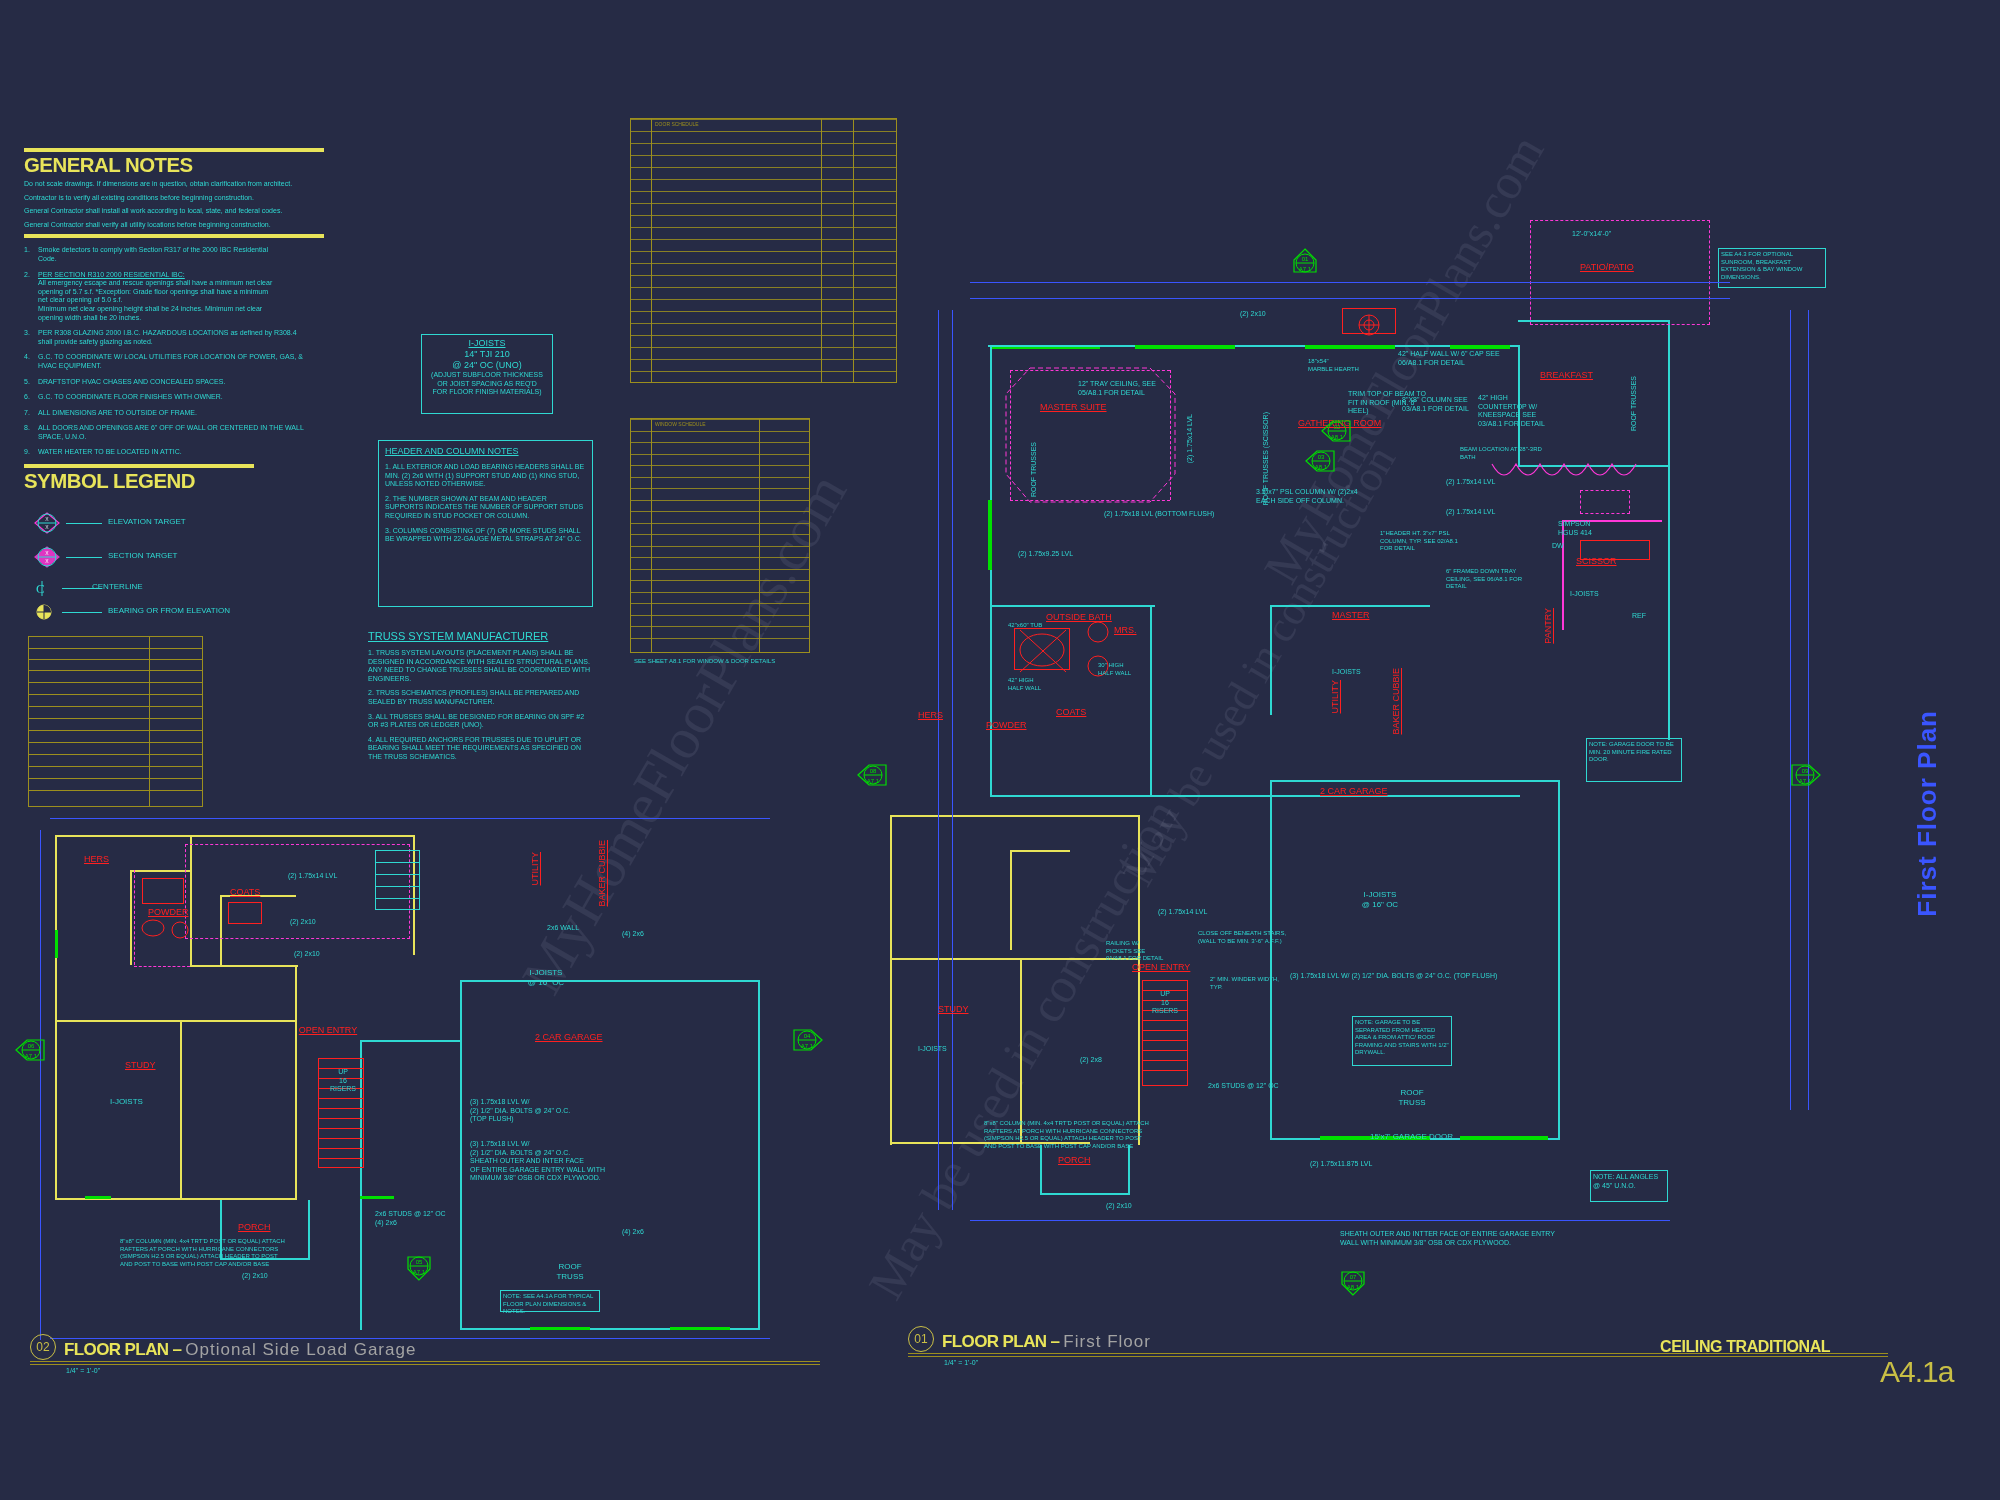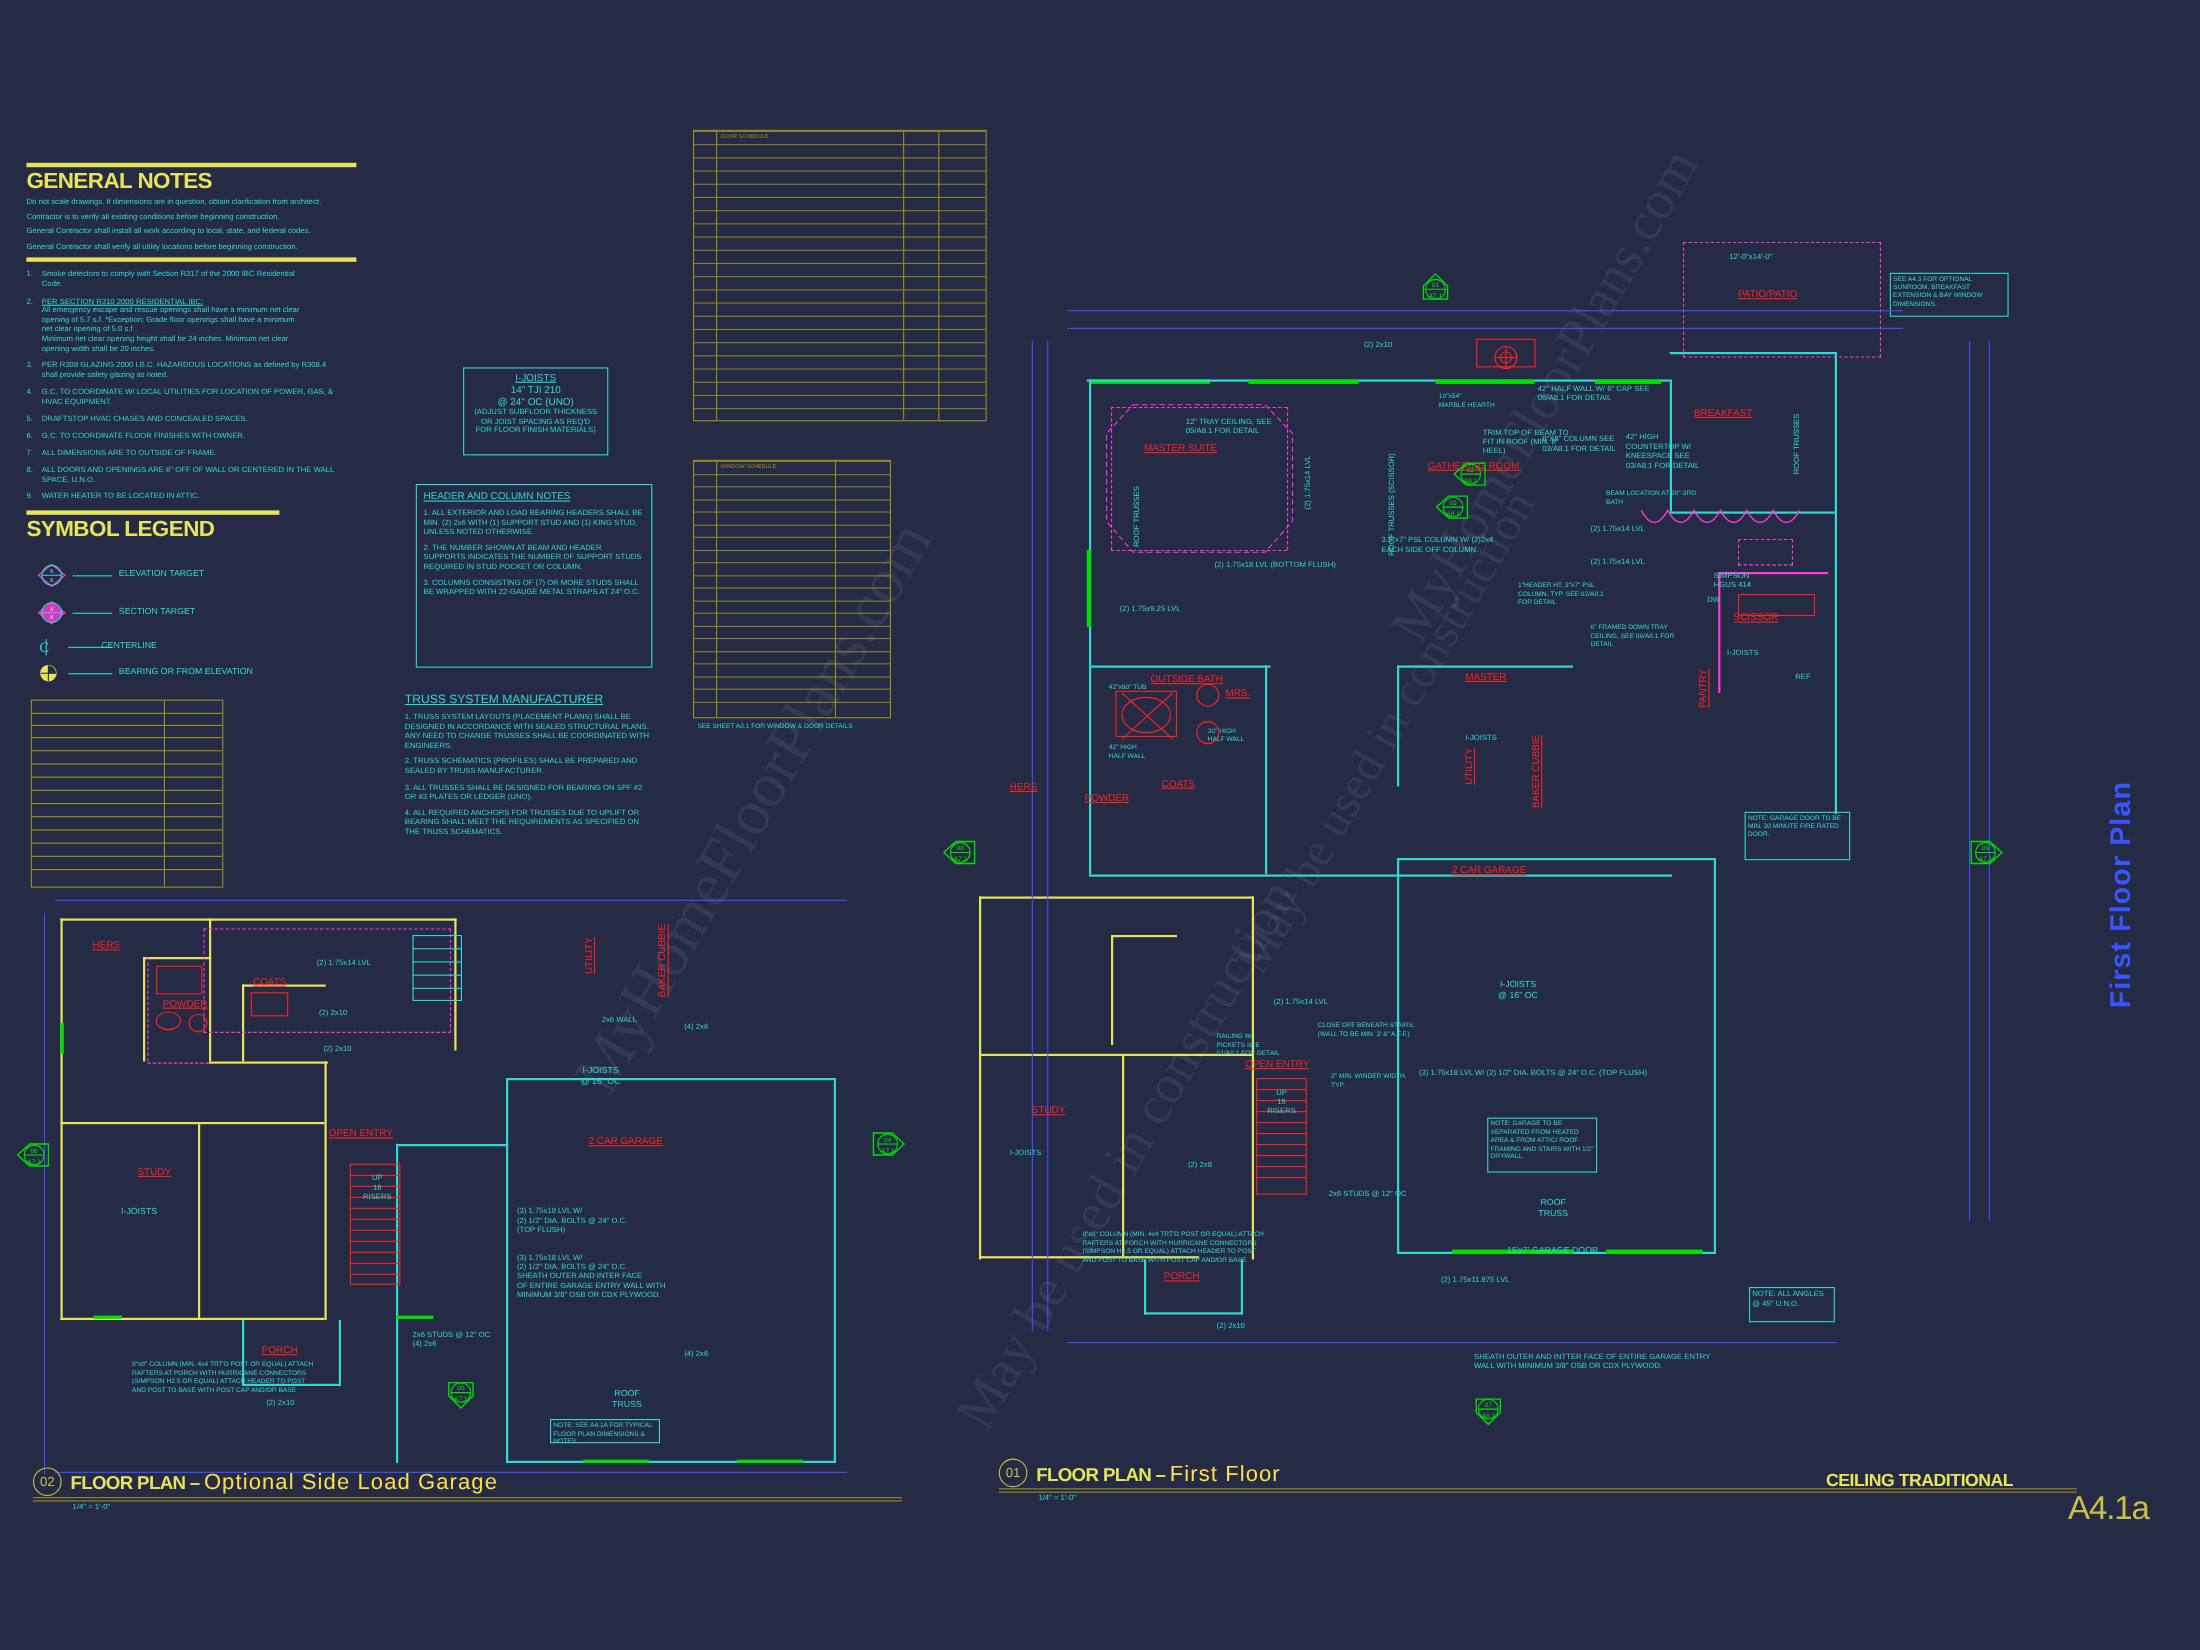--- a/index.html
+++ b/index.html
@@ -18,21 +18,21 @@
   .rule2{background:#9c8f1e;height:1px;}
   
   .hdr{font-family:"Liberation Sans",sans-serif;font-weight:bold;
        color:#e8e45a;font-size:20px;letter-spacing:-0.5px;
        transform:scaleX(1.02);transform-origin:left;}
   
   .tbnum{width:26px;height:26px;border:1.5px solid #c9bf45;border-radius:50%;
          color:#c9bf45;font-size:12px;display:flex;align-items:center;
          justify-content:center;box-sizing:border-box;}
   .tbbold{color:#e8e45a;font-weight:bold;font-size:17px;letter-spacing:-0.6px;}
-  .tblight{color:#fde047;font-size:20px;letter-spacing:1px;}
+  .tblight{color:#a3a3a3;font-size:17px;letter-spacing:1px;}
   .tbscale{color:#2fd9d2;font-size:7px;}
   
   .wall{position:absolute;background:#e8e45a;}
   .wallc{position:absolute;background:#2fd9d2;}
   .wallm{position:absolute;background:#ff38d8;}
   .wallg{position:absolute;background:#00e000;}
   .dimb{position:absolute;border-top:1px solid #3a55ff;}
   .dimv{position:absolute;border-left:1px solid #3a55ff;}
   .lnc{position:absolute;border-top:1px solid #2fd9d2;}
   .lnr{position:absolute;border-top:1px solid #ff2020;}

